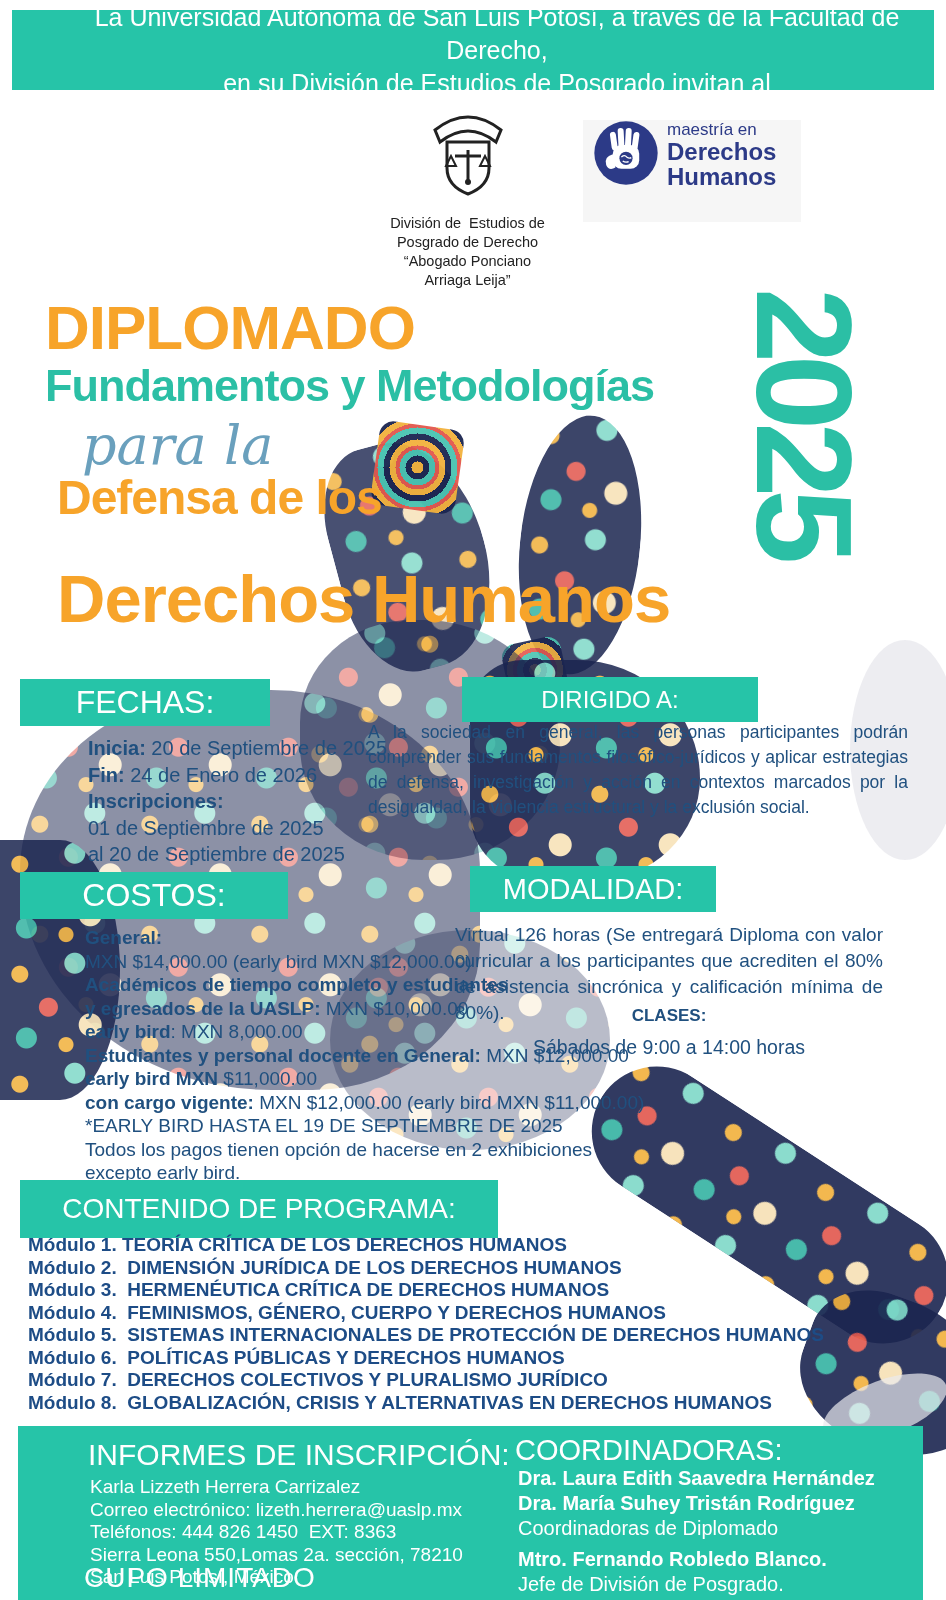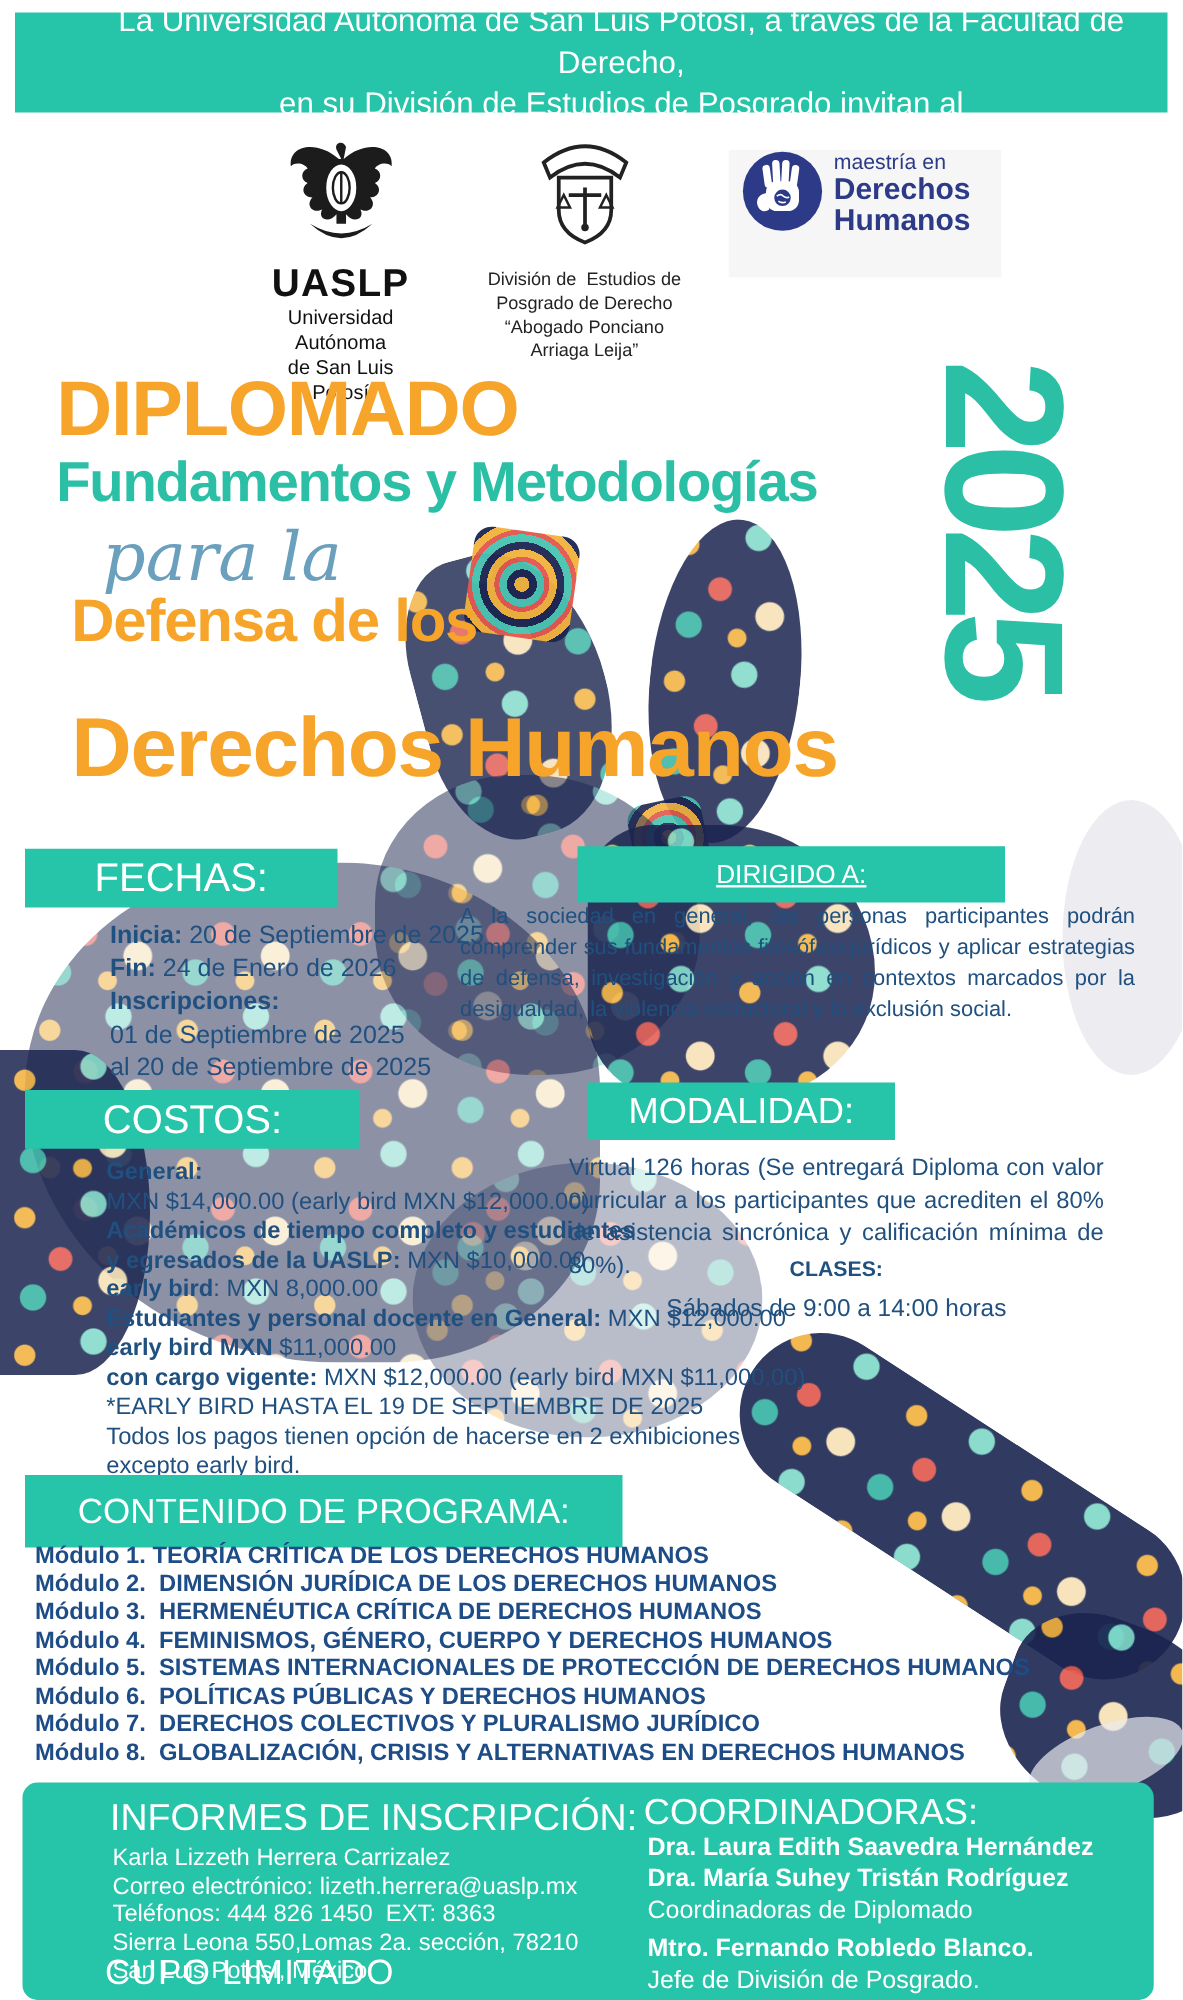--- a/index.html
+++ b/index.html
@@ -42,37 +42,37 @@
   #t-kicker{left:45px;top:292px;font-size:62px;font-weight:bold;color:#f7a42a;letter-spacing:-1px;}
   #t-sub{left:45px;top:360px;font-size:45px;font-weight:bold;color:#2bbfa5;letter-spacing:-1px;}
   #t-script{left:82px;top:414px;font-size:54px;font-style:italic;color:#6aa0bd;
     font-family:"DejaVu Serif",serif;}
   #t-main1{left:57px;top:470px;font-size:48px;font-weight:bold;color:#f7a42a;letter-spacing:-1px;}
   #t-main2{left:57px;top:560px;font-size:67px;font-weight:bold;color:#f7a42a;letter-spacing:-1px;}
   #t-year{left:728px;top:288px;height:380px;writing-mode:vertical-rl;font-size:135px;
     font-weight:bold;color:#2bbfa5;letter-spacing:-8px;line-height:150px;}
   
   #fechas-bar{left:20px;top:679px;width:250px;height:47px;background:#26c4a8;font-size:32px;}
-  #dirigido-bar{left:462px;top:677px;width:342px;height:45px;background:#26c4a8;font-size:21px;text-decoration:underline;}
+  #dirigido-bar{left:462px;top:677px;width:296px;height:45px;background:#26c4a8;font-size:24px;}
   #costos-bar{left:20px;top:872px;width:268px;height:47px;background:#26c4a8;font-size:32px;}
   #modalidad-bar{left:470px;top:866px;width:246px;height:46px;background:#26c4a8;font-size:29px;}
   #contenido-bar{left:20px;top:1180px;width:478px;height:58px;background:#26c4a8;font-size:28px;}
   
   #fechas-body{left:88px;top:735px;font-size:20px;line-height:26.5px;}
   #fechas-body .b{font-weight:bold;}
   #dirigido-body{left:368px;top:720px;width:540px;font-size:17.5px;line-height:25px;text-align:justify;}
   #costos-body{left:85px;top:926px;width:575px;font-size:19px;line-height:23.5px;}
   #costos-body .b{font-weight:bold;}
   #modalidad-body{left:455px;top:922px;width:428px;font-size:19px;line-height:26px;text-align:justify;}
   #clases-label{left:455px;top:1006px;width:428px;text-align:center;font-size:17px;font-weight:bold;}
   #clases-value{left:455px;top:1036px;width:428px;text-align:center;font-size:19.5px;}
   #modules{left:28px;top:1234px;font-size:19px;line-height:22.5px;font-weight:bold;color:#1d4c86;}
   
   #footer{position:absolute;left:18px;top:1426px;width:905px;height:174px;background:#26c4a8;z-index:2;
-    color:#fff;border-radius:12px;}
+    color:#fff;}
   #informes-header{position:absolute;left:70px;top:12px;font-size:30px;}
   #informes-lines{position:absolute;left:72px;top:50px;font-size:19px;line-height:22.5px;}
   #cupo{position:absolute;left:66px;top:136px;font-size:28px;letter-spacing:1px;}
   #coord-header{position:absolute;left:497px;top:8px;font-size:29px;}
   #coord-body{position:absolute;left:500px;top:40px;font-size:20px;line-height:25px;}
   #coord-body .b{font-weight:bold;}
   #coord-jefe{margin-top:6px;}
 </style>
 </head>
 <body>
@@ -91,36 +91,20 @@
   <div class="blob" style="left:570px;top:1140px;width:400px;height:130px;opacity:.9;transform:rotate(33deg);border-radius:70px;"></div>
   <div class="blob" style="left:800px;top:1300px;width:190px;height:150px;opacity:.9;transform:rotate(20deg);border-radius:40% 60% 50% 50%;"></div>
   <div class="grayblob" style="left:850px;top:640px;width:110px;height:220px;opacity:.8;border-radius:50%;"></div>
   <div class="grayblob" style="left:820px;top:1380px;width:130px;height:55px;opacity:.7;border-radius:50%;transform:rotate(-20deg);"></div>
 
   <div id="top-banner" style="background:#26c4a8;">
     <div class="pre">La Universidad Autónoma de San Luis Potosí, a través de la Facultad de  Derecho,</div>
     <div class="pre">en su División de Estudios de Posgrado invitan al</div>
   </div>
 
-  <div class="abs" style="left:210px;top:108px;width:125px;text-align:center;">
-    <span>
-      <svg width="98" height="96" viewBox="0 0 100 100">
-        <path fill="#1c1c1c" d="M50 20 L46 12 C44 6 52 4 54 10 L52 20 C70 4 94 8 92 26 C88 22 80 24 78 28 C84 30 84 38 78 40 C84 44 82 52 74 52 C80 58 74 66 66 62 C70 70 60 74 54 66 L54 74 L46 74 L46 66 C40 74 30 70 34 62 C26 66 20 58 26 52 C18 52 16 44 22 40 C16 38 16 30 22 28 C20 24 12 22 8 26 C6 8 30 4 48 20 Z"></path>
-        <ellipse cx="50" cy="44" rx="14" ry="21" fill="#ffffff" stroke="#1c1c1c" stroke-width="3"></ellipse>
-        <ellipse cx="50" cy="44" rx="7" ry="13" fill="none" stroke="#1c1c1c" stroke-width="2"></ellipse>
-        <line x1="50" y1="31" x2="50" y2="57" stroke="#1c1c1c" stroke-width="2"></line>
-        <path fill="#1c1c1c" d="M24 74 Q50 90 76 74 Q50 98 24 74 Z"></path>
-      </svg>
-    </span>
-    <div id="uaslp-acronym" class="logo-caption">UASLP</div>
-    <div id="uaslp-name" class="logo-caption">
-      <div>Universidad Autónoma</div>
-      <div>de San Luis Potosí</div>
-    </div>
-  </div>
 
   <div class="abs" style="left:385px;top:102px;width:165px;text-align:center;">
     <span>
       <svg width="90" height="108" viewBox="0 0 90 108">
         <path d="M12 28 Q45 2 78 28 L73 40 Q45 18 17 40 Z" fill="#ffffff" stroke="#222" stroke-width="3"></path>
         <path d="M24 40 h42 v26 q0 18 -21 26 q-21 -8 -21 -26 Z" fill="#ffffff" stroke="#222" stroke-width="3"></path>
         <line x1="45" y1="48" x2="45" y2="78" stroke="#222" stroke-width="3"></line>
         <line x1="32" y1="54" x2="58" y2="54" stroke="#222" stroke-width="3"></line>
         <path d="M28 54 l-5 10 h10 Z M62 54 l-5 10 h10 Z" fill="none" stroke="#222" stroke-width="2"></path>
         <circle cx="45" cy="80" r="3" fill="#222"></circle>

